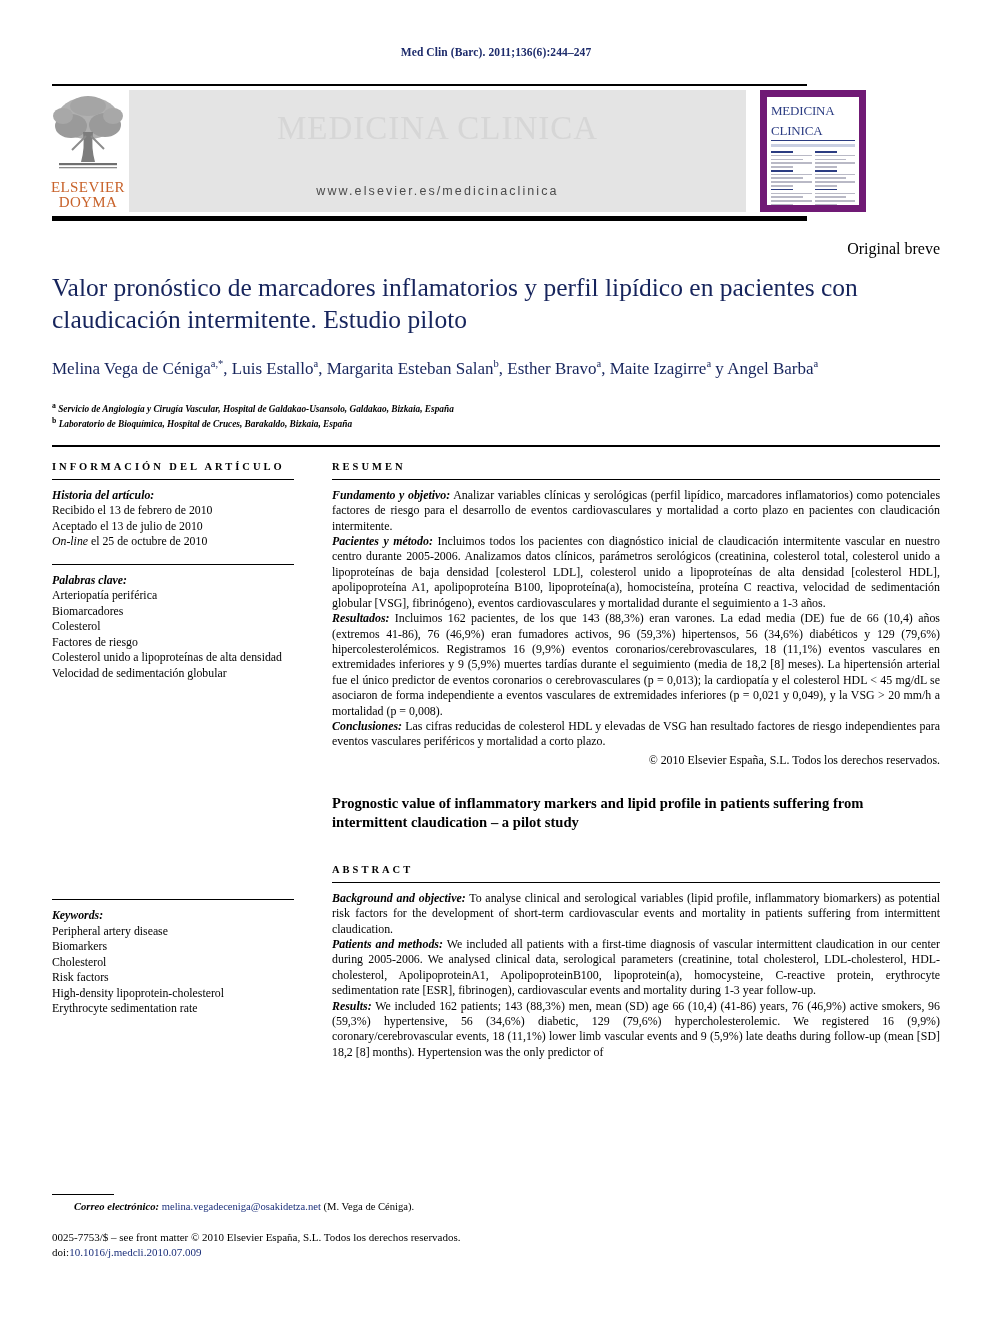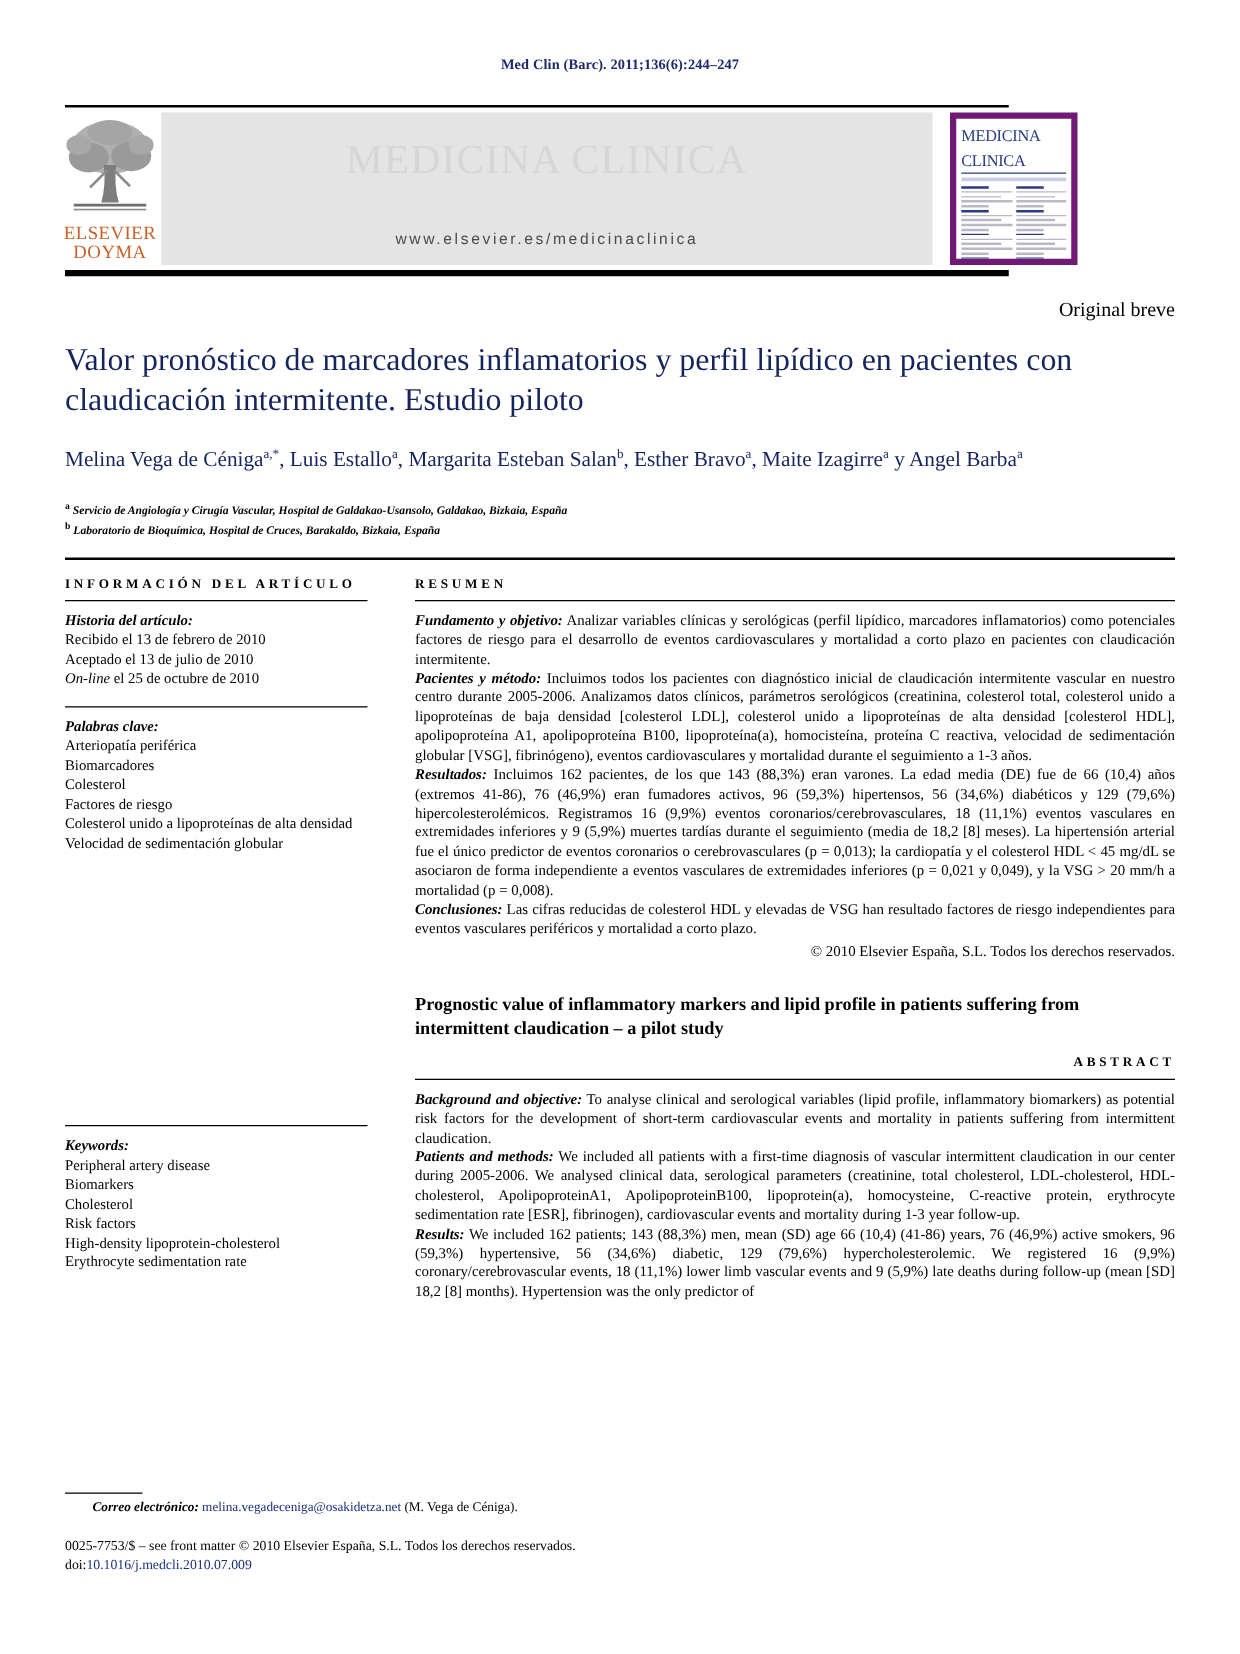--- a/index.html
+++ b/index.html
@@ -95,21 +95,21 @@
     text-align: center;
     font-family: "Liberation Sans", sans-serif;
     font-size: 12.5px;
     letter-spacing: 2.1px;
     color: #4b4b4b;
   }
   .cover-thumb {
     flex: 0 0 92px;
     width: 92px;
     margin-left: 14px;
-    border: 5px solid #701a75;
+    border: 7px solid #701a75;
     background: #fff;
     position: relative;
     overflow: hidden;
   }
   .cv-title {
     font-family: "Liberation Serif", serif;
     font-size: 13px;
     line-height: 12px;
     color: #2b3c82;
     padding: 8px 4px 0 4px;
@@ -228,22 +228,21 @@
     margin-top: 3px;
   }
 
   .en-title {
     font-size: 14.6px;
     font-weight: bold;
     line-height: 19px;
     margin: 26px 0 0 0;
   }
   .abstract-head {
-    margin-top: 12px;
-    text-align: right;
+    margin-top: 32px;
   }
 
   
   .footer {
     position: absolute;
     left: 52px;
     bottom: 64px;
     width: 888px;
   }
   .fn-rule {

